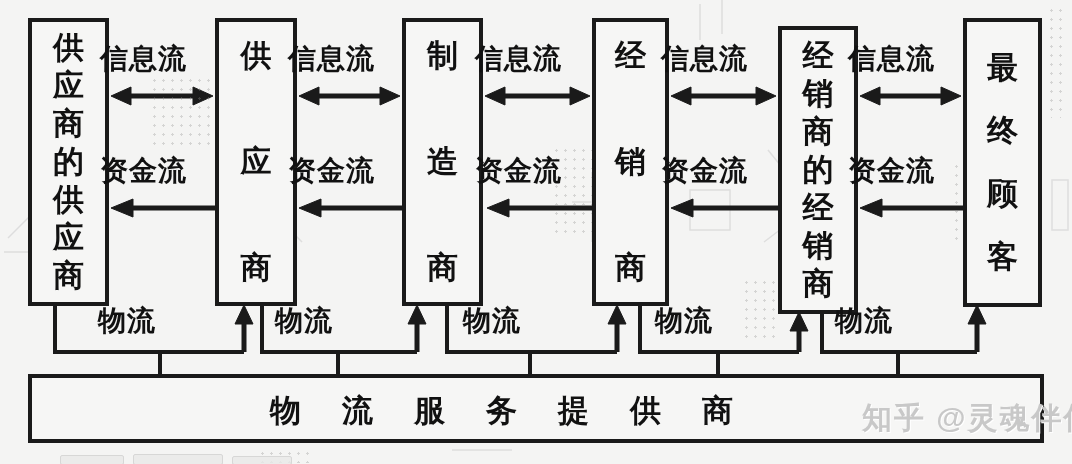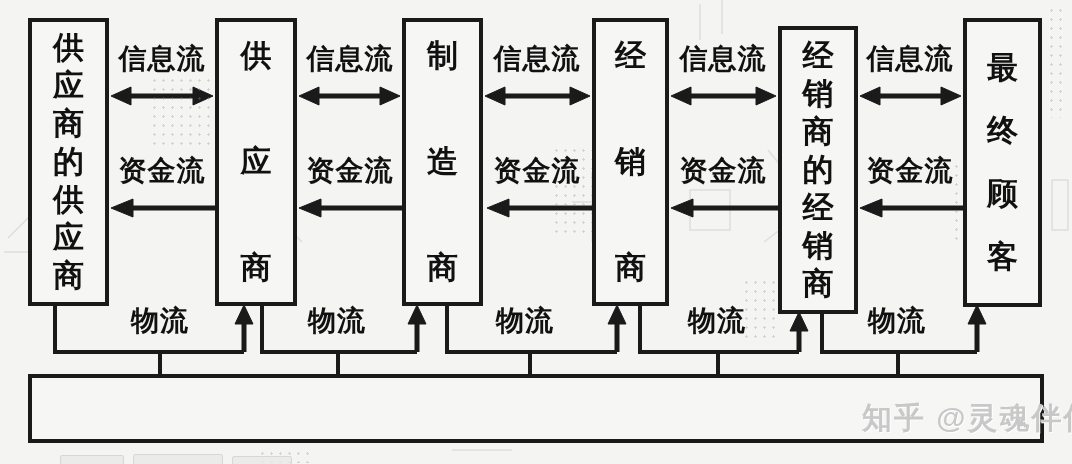--- a/index.html
+++ b/index.html
@@ -22,21 +22,21 @@
     display:flex; flex-direction:column; justify-content:space-between;
     align-items:center; height:100%; box-sizing:border-box;
     font-size:31px; line-height:36px; font-weight:bold; color:#111;
   }
   .pad-7 { padding:8px 0; }
   .pad-3 { padding:16px 0; }
   .pad-4 { padding:28px 0; }
 
   
   .hlabel {
-    position:absolute; width:124px; text-align:center;
+    position:absolute; width:124px; text-align:left;
     font-size:28px; font-weight:bold; color:#111; letter-spacing:1px;
     white-space:nowrap;
   }
 
   
   .provider {
     position:absolute; left:28px; top:374px; width:1016px; height:69px;
     box-sizing:border-box; border:4px solid #1a1a1a; background:#f6f6f5;
   }
   .provider-label {
@@ -220,16 +220,17 @@
   <div class="hlabel" style="left:661px;top:152px">资金流</div>
   <div class="hlabel" style="left:848px;top:152px">资金流</div>
 
   <div class="hlabel" style="left:98px;top:302px">物流</div>
   <div class="hlabel" style="left:275px;top:302px">物流</div>
   <div class="hlabel" style="left:463px;top:302px">物流</div>
   <div class="hlabel" style="left:655px;top:302px">物流</div>
   <div class="hlabel" style="left:835px;top:302px">物流</div>
 
   <div class="provider"></div>
+  <div class="provider-label">物流服务提供商</div>
 
   <div class="watermark">知乎 @灵魂伴侣</div>
 
 </div>
 
 </body></html>

